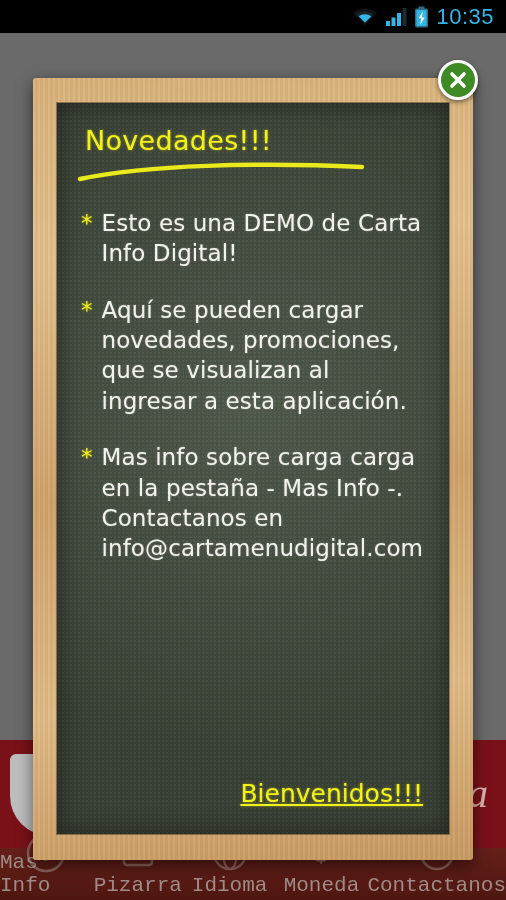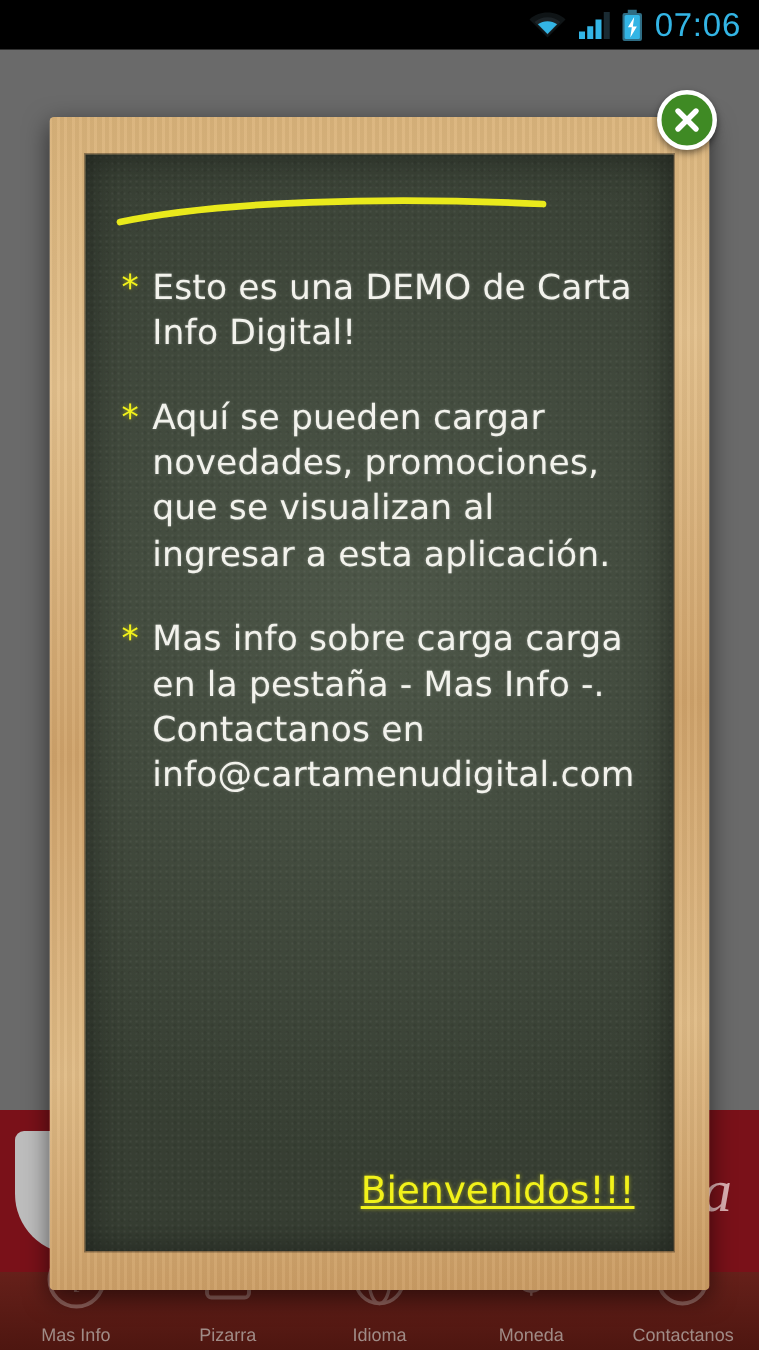--- a/index.html
+++ b/index.html
@@ -87,21 +87,21 @@
 
   
   #bottomnav{
     position:absolute; left:0; bottom:0; width:506px; height:52px;
     background:linear-gradient(180deg,#66201a 0%, #4e1610 100%);
     display:flex; z-index:20;
   }
   .nav-item{ flex:1; position:relative; display:flex; flex-direction:column;
              align-items:center; justify-content:flex-end; padding-bottom:3px; }
   .nav-ico{ position:absolute; top:-16px; width:42px; height:42px; opacity:.45; }
-  .nav-label{ font-size:12px; color:#a08b86; }
+  .nav-label{ font-size:21px; color:#a08b86;font-family:Liberation Mono, monospace; }
 
   
   #dialog{
     position:absolute; left:33px; top:78px; width:440px; height:782px; z-index:30;
     background:
       repeating-linear-gradient(90deg, rgba(255,255,255,.045) 0 2px, rgba(0,0,0,.035) 2px 5px),
       linear-gradient(175deg,#d9b279 0%, #e3c08c 22%, #cfa36b 52%, #e0bb86 78%, #c99a61 100%);
     border-radius:3px;
     box-shadow:0 5px 16px rgba(0,0,0,.55);
     padding:25px 24px 26px 24px;
@@ -237,20 +237,21 @@
         <circle cx="21" cy="21" r="16" fill="none" stroke="#c9b3ae" stroke-width="2.6"></circle>
         <path d="M14 17 L28 17 L21 27 Z" fill="#c9b3ae"></path>
       </svg>
       <span class="nav-label">Contactanos</span>
     </div>
   </div>
 
   <div id="dialog">
     <div id="board">
 
+      <div id="board-title">Novedades!!!</div>
       <svg id="title-swoosh" width="290" height="22" viewBox="0 0 290 22">
         <path d="M3 19 C70 5, 180 2, 285 7" fill="none" stroke="#f2f21a" stroke-width="4.5" stroke-linecap="round" opacity=".95"></path>
       </svg>
 
       <div class="bullet-block">
         <span class="bullet-star">*</span>
         <span class="bullet-text">Esto es una DEMO de Carta Info Digital!</span>
       </div>
 
       <div class="bullet-block">
@@ -286,17 +287,17 @@
         <rect x="6.5" y="10.5" width="4" height="8.5" fill="#33b5e5"></rect>
         <rect x="12" y="6" width="4" height="13" fill="#33b5e5"></rect>
         <rect x="17.5" y="1" width="4" height="18" fill="#1a2b33"></rect>
       </svg>
       <svg class="sb-ico" width="15" height="22" viewBox="0 0 15 22">
         <rect x="4.5" y="0.5" width="6" height="2.4" fill="#2f6d84"></rect>
         <rect x="1" y="2.6" width="13" height="18.8" rx="1.4" fill="#2f6d84"></rect>
         <rect x="2.4" y="4" width="10.2" height="16" rx="1" fill="#33b5e5"></rect>
         <path d="M8.8 5.4 L4.6 12.2 L7.2 12.2 L6.2 19 L10.6 11.6 L7.9 11.6 Z" fill="#fff"></path>
       </svg>
-      <span class="sb-clock">07:06</span>
+      <span class="sb-clock">10:35</span>
     </div>
   </div>
 
 </div>
 
 </body></html>

